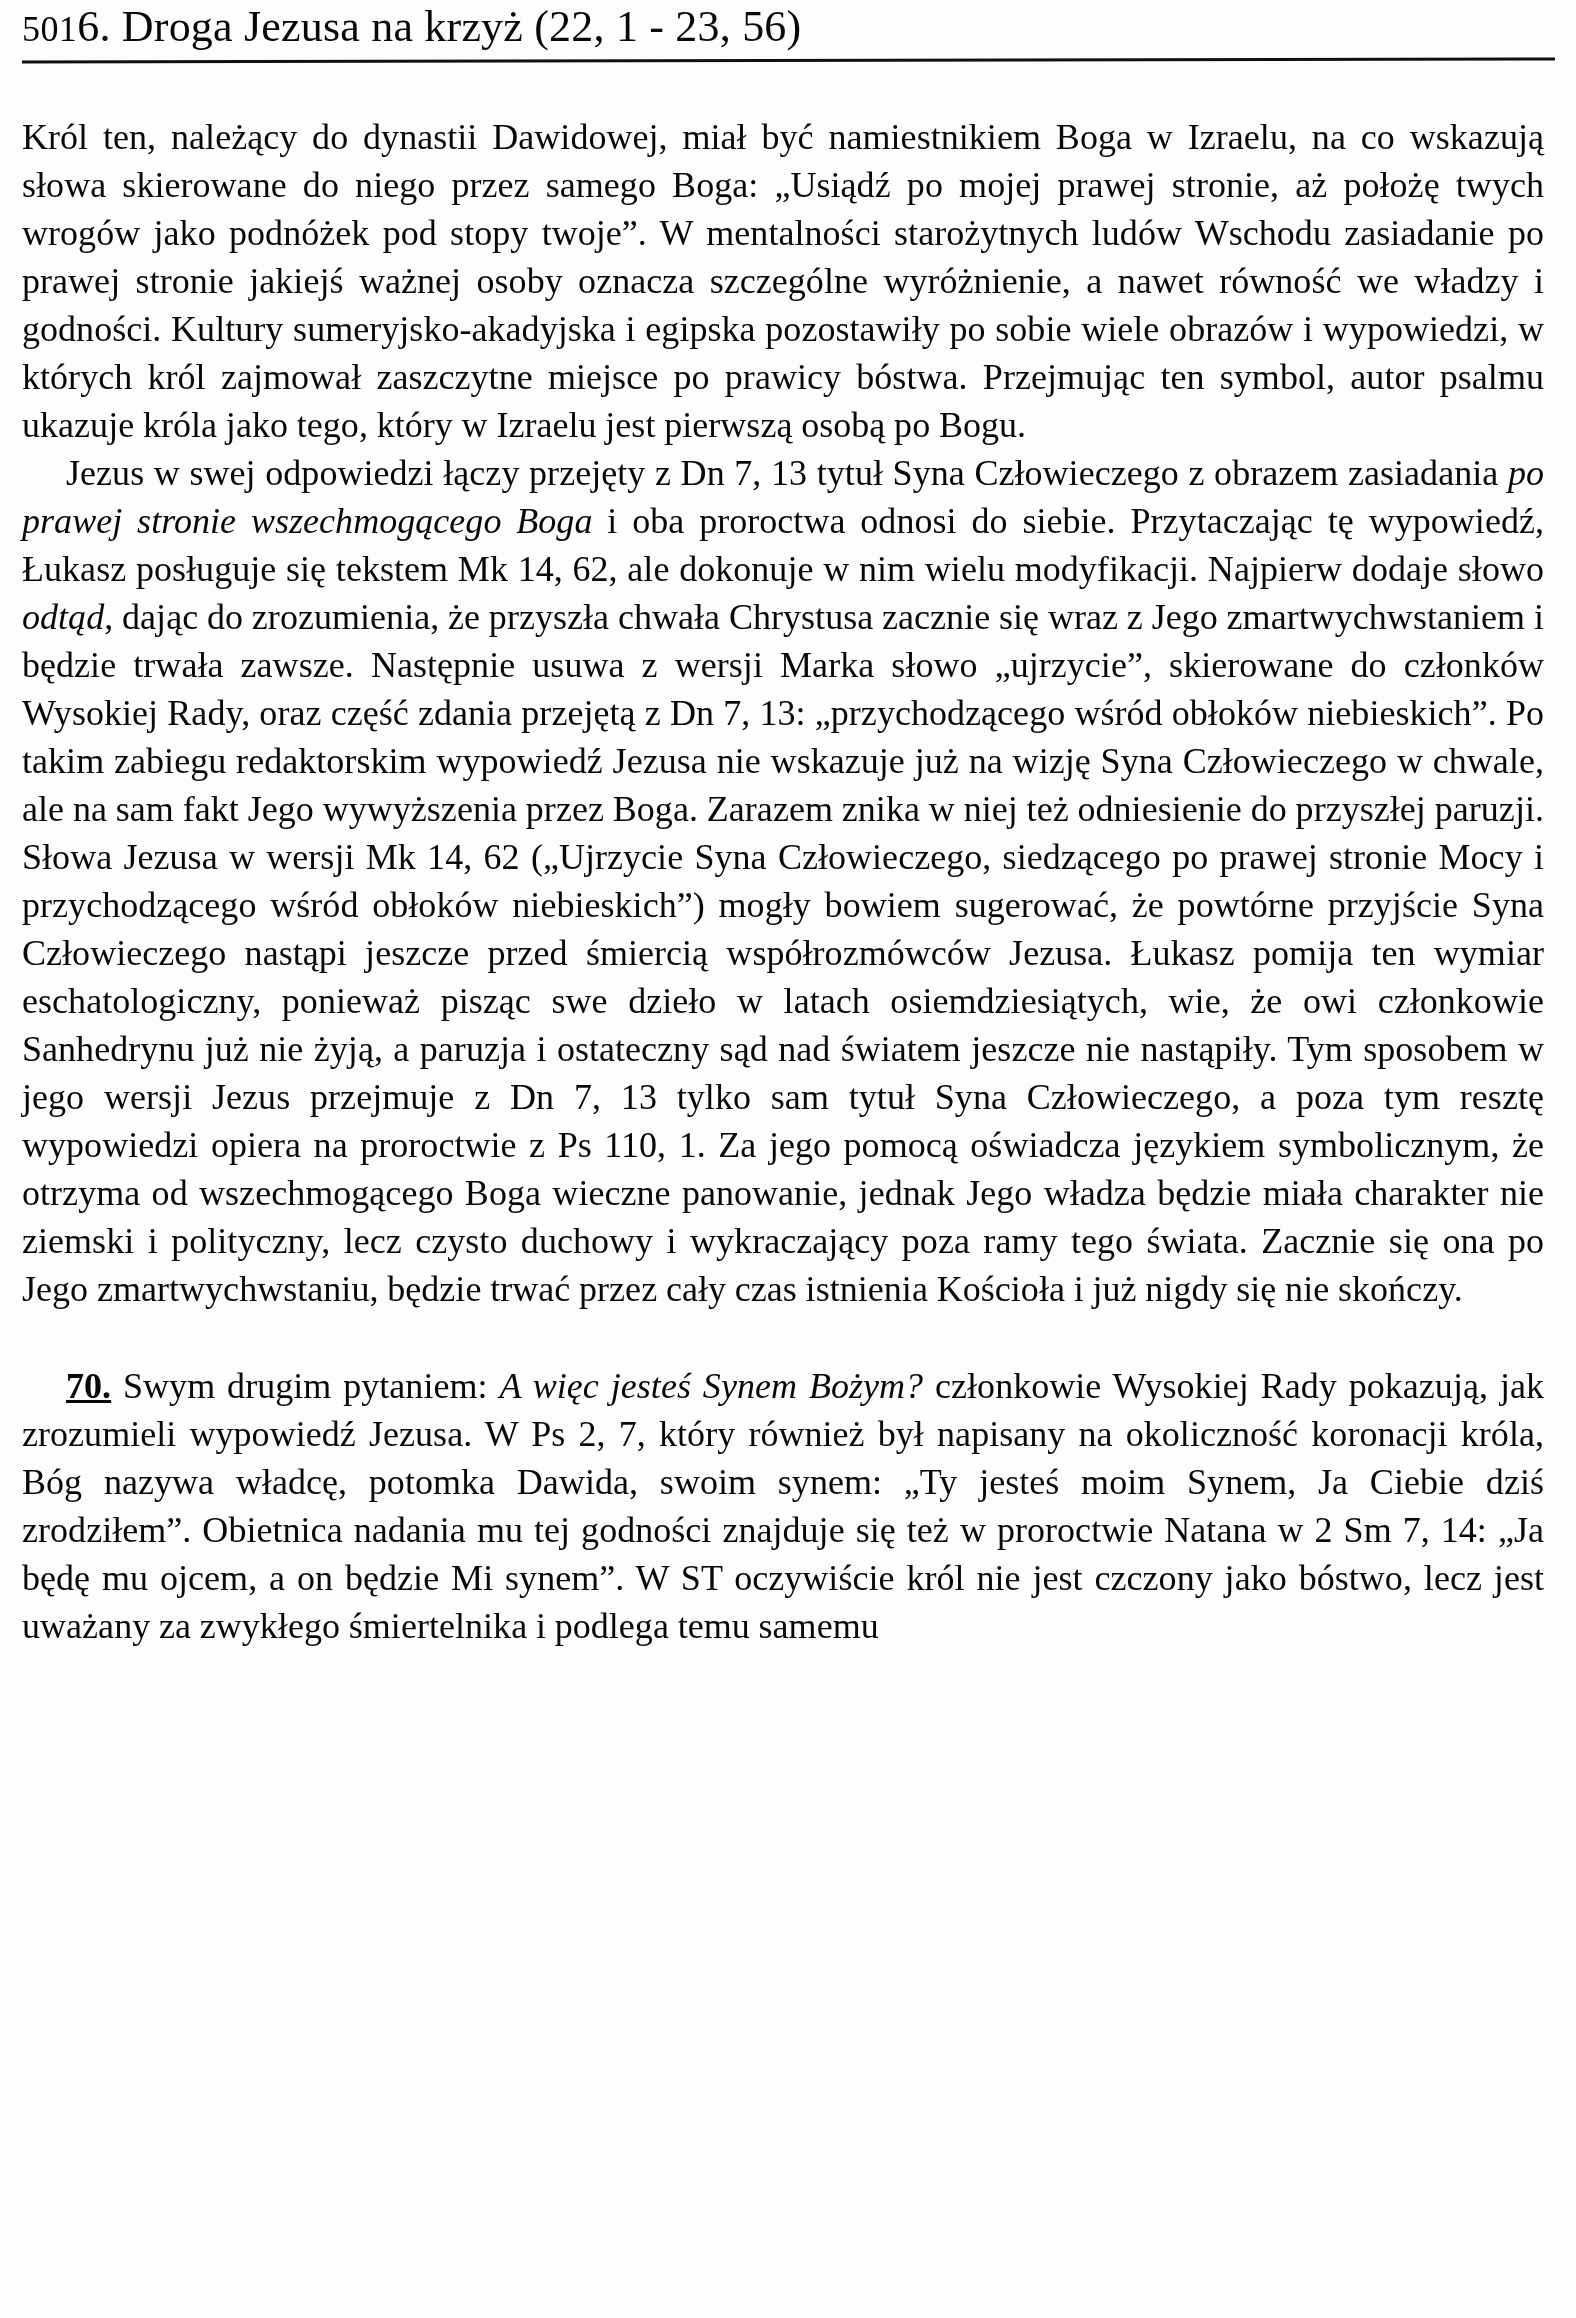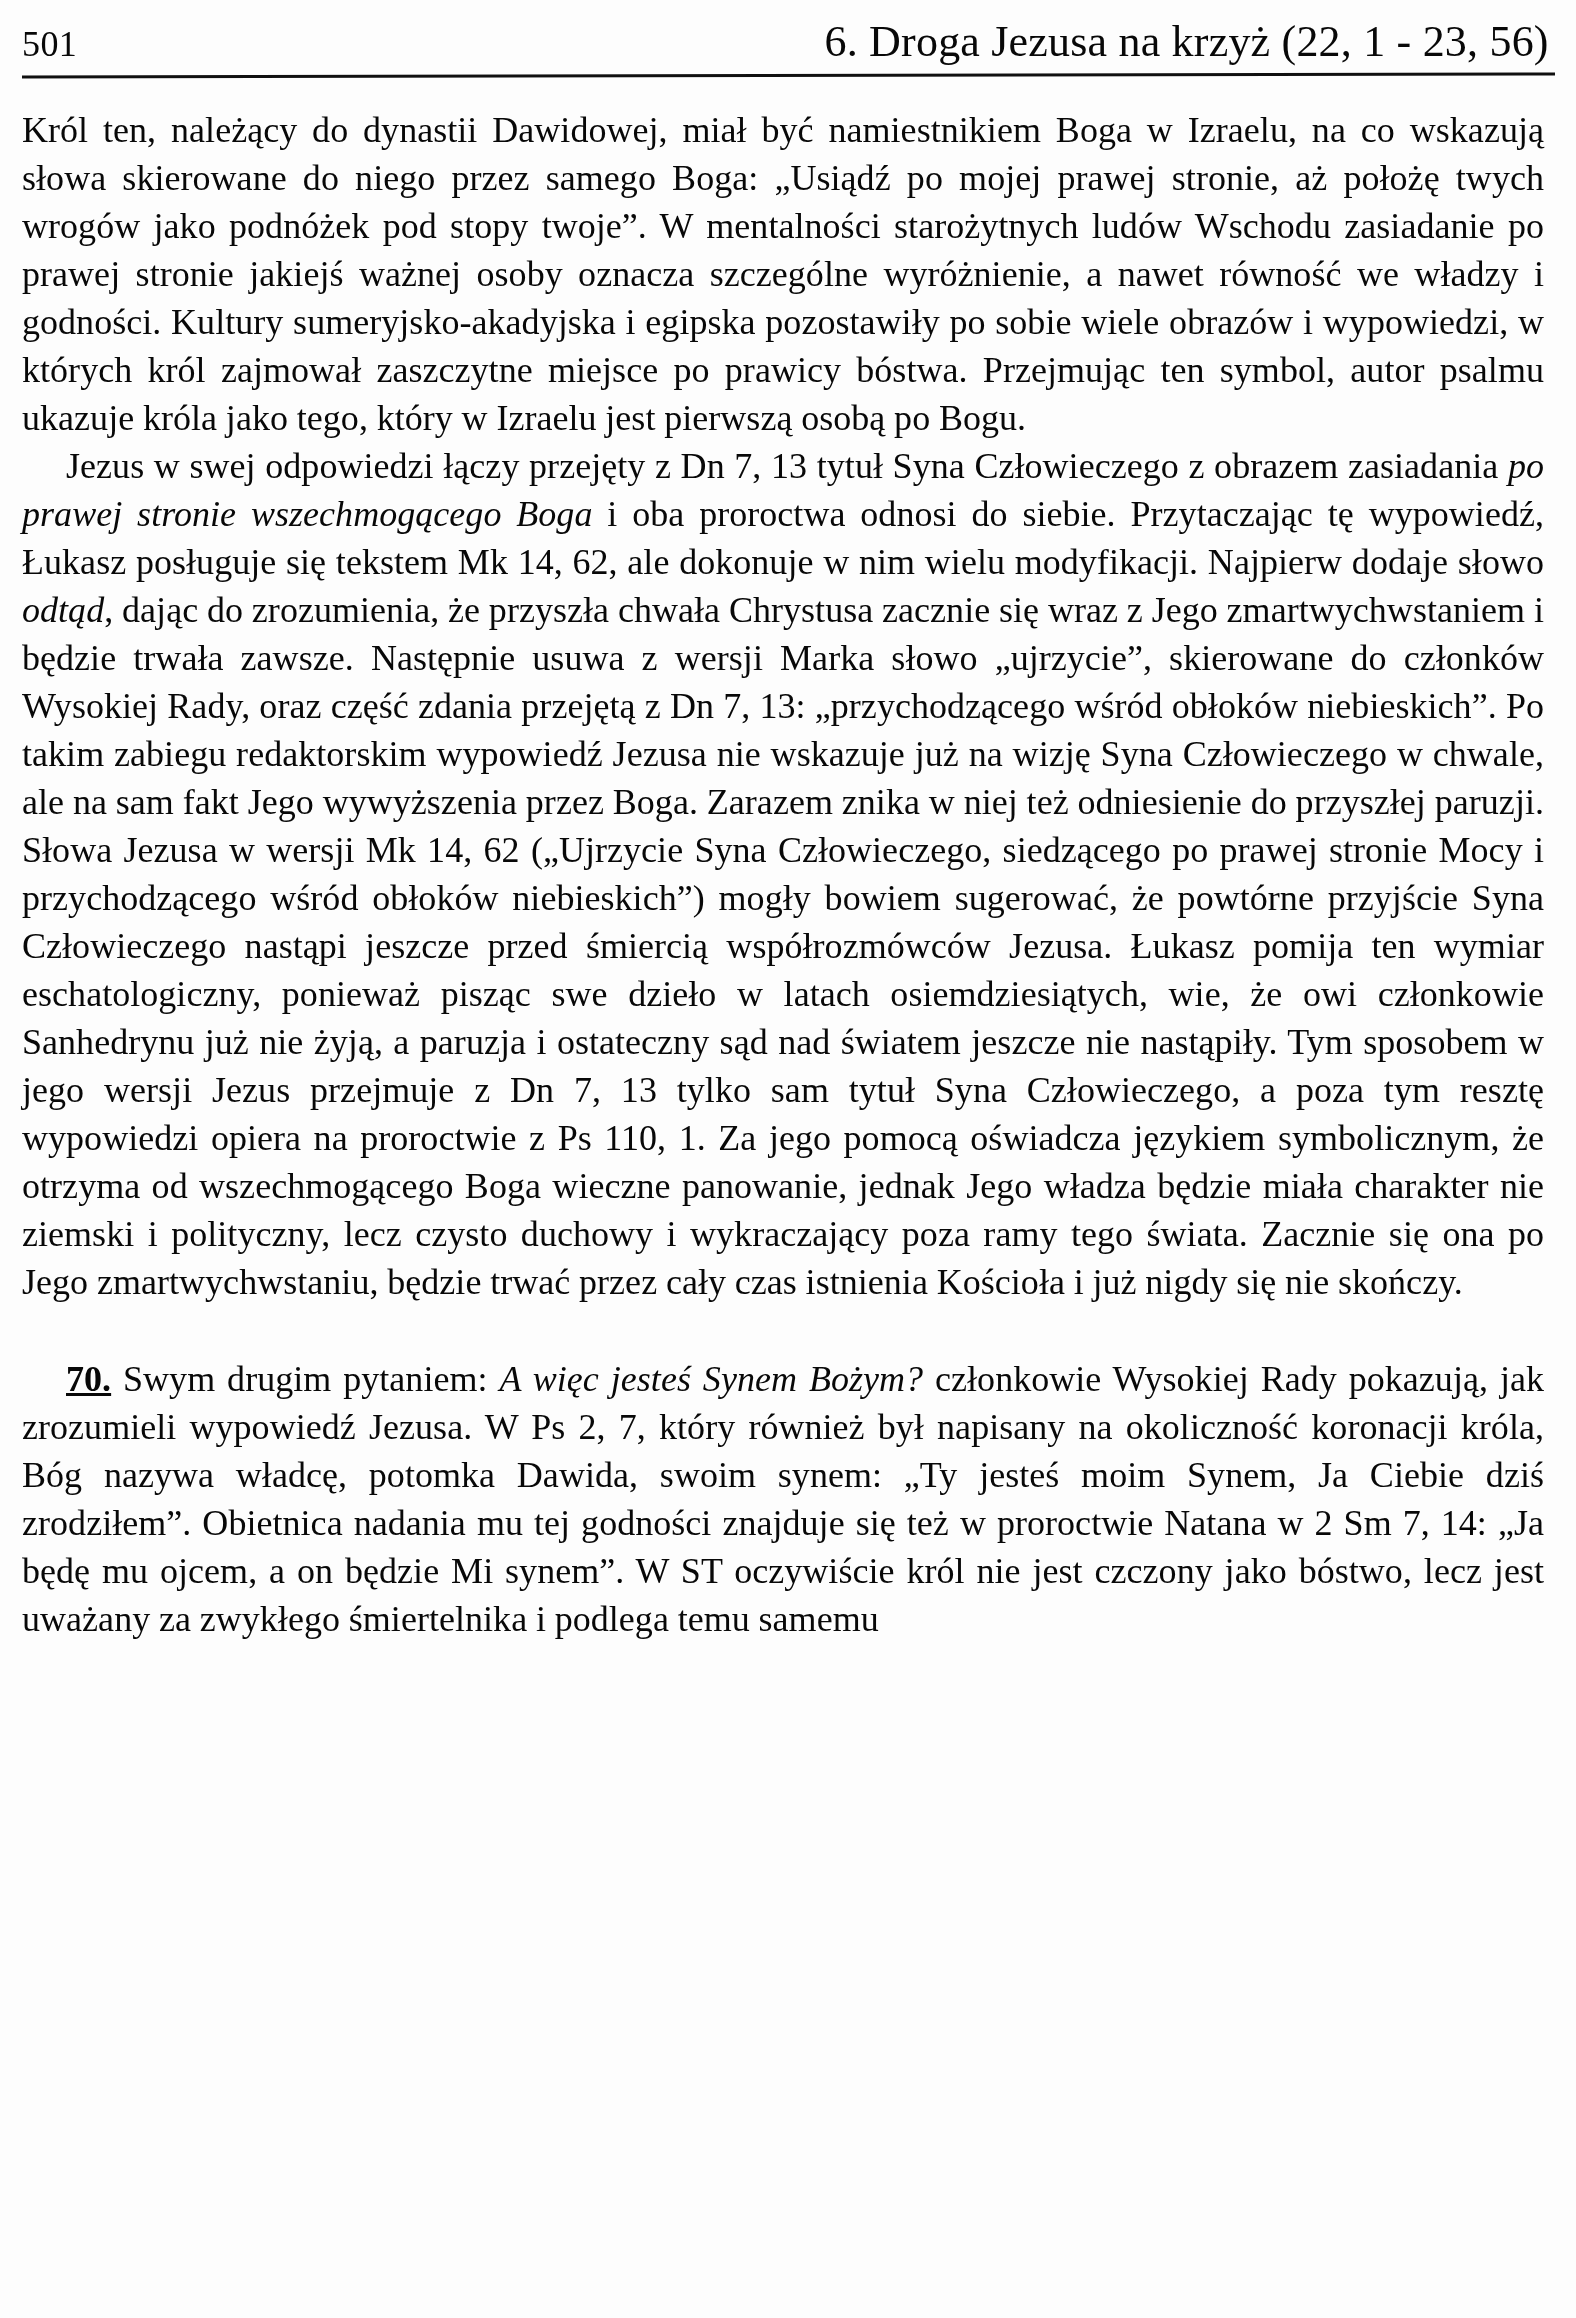--- a/index.html
+++ b/index.html
@@ -25,22 +25,21 @@
     position: absolute;
     left: 22px;
     top: 0;
     width: 1533px;
   }
 
   
   .running-head {
     display: flex;
     align-items: baseline;
-    justify-content: space-between;
-    padding-top: 20px;
+    padding-top: 5px;
     height: 49px;
     font-family: Liberation Serif, serif;
   }
   .folio {
     font-size: 36px;
     line-height: 1;
     letter-spacing: 0.4px;
   }
   .head-title {
     font-size: 44px;
@@ -51,21 +50,21 @@
   .head-rule {
     height: 0;
     border-top: 3.2px solid #101010;
     margin: 4.7px 0 0 0;
     width: 100%;
     transform: rotate(-0.12deg);
   }
 
   
   .body-col {
-    margin-top: 29px;
+    margin-top: 51px;
     width: 1522px;
   }
   p.para {
     margin: 0;
     font-size: 36px;
     line-height: 48px;
     text-align: justify;
     text-justify: inter-word;
     hyphens: manual;
     -webkit-hyphens: manual;

